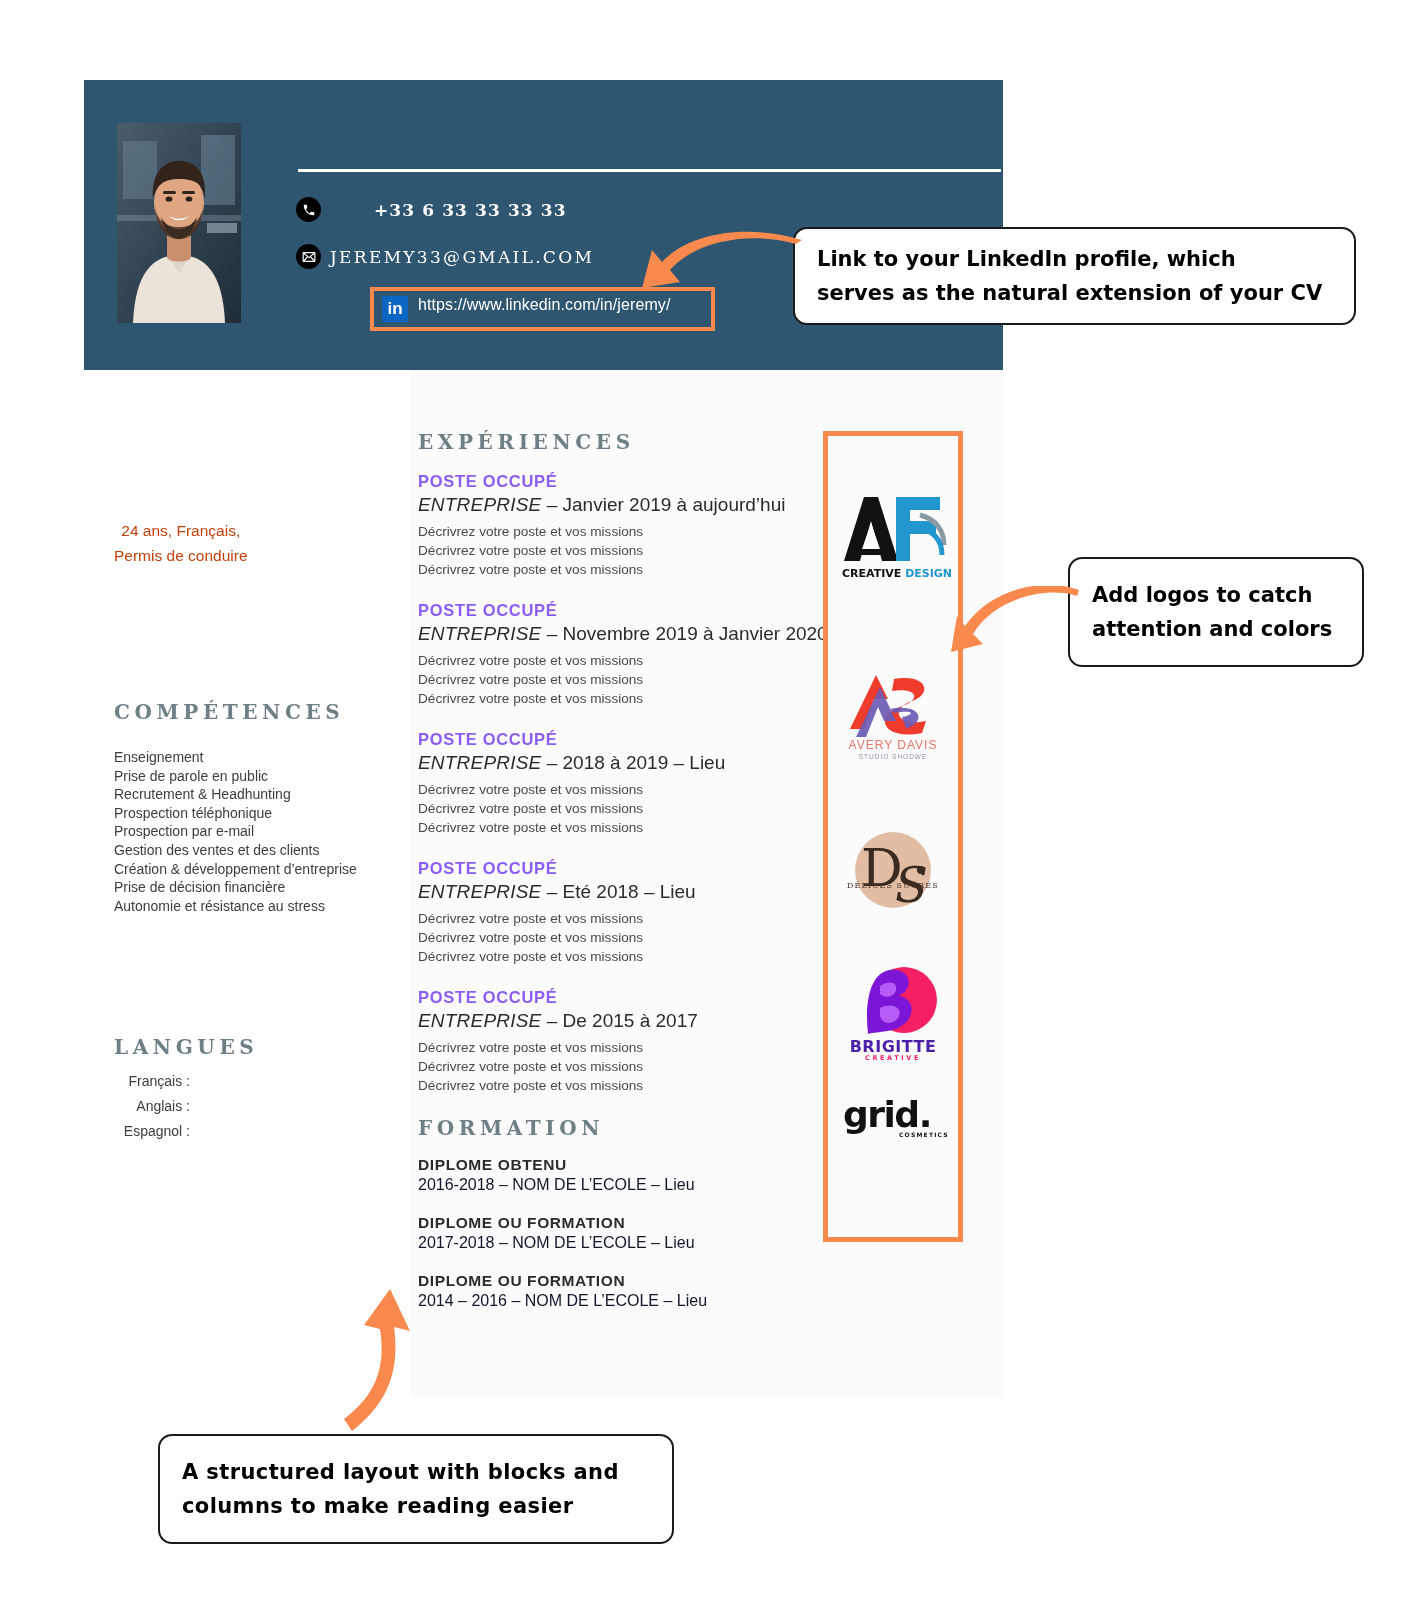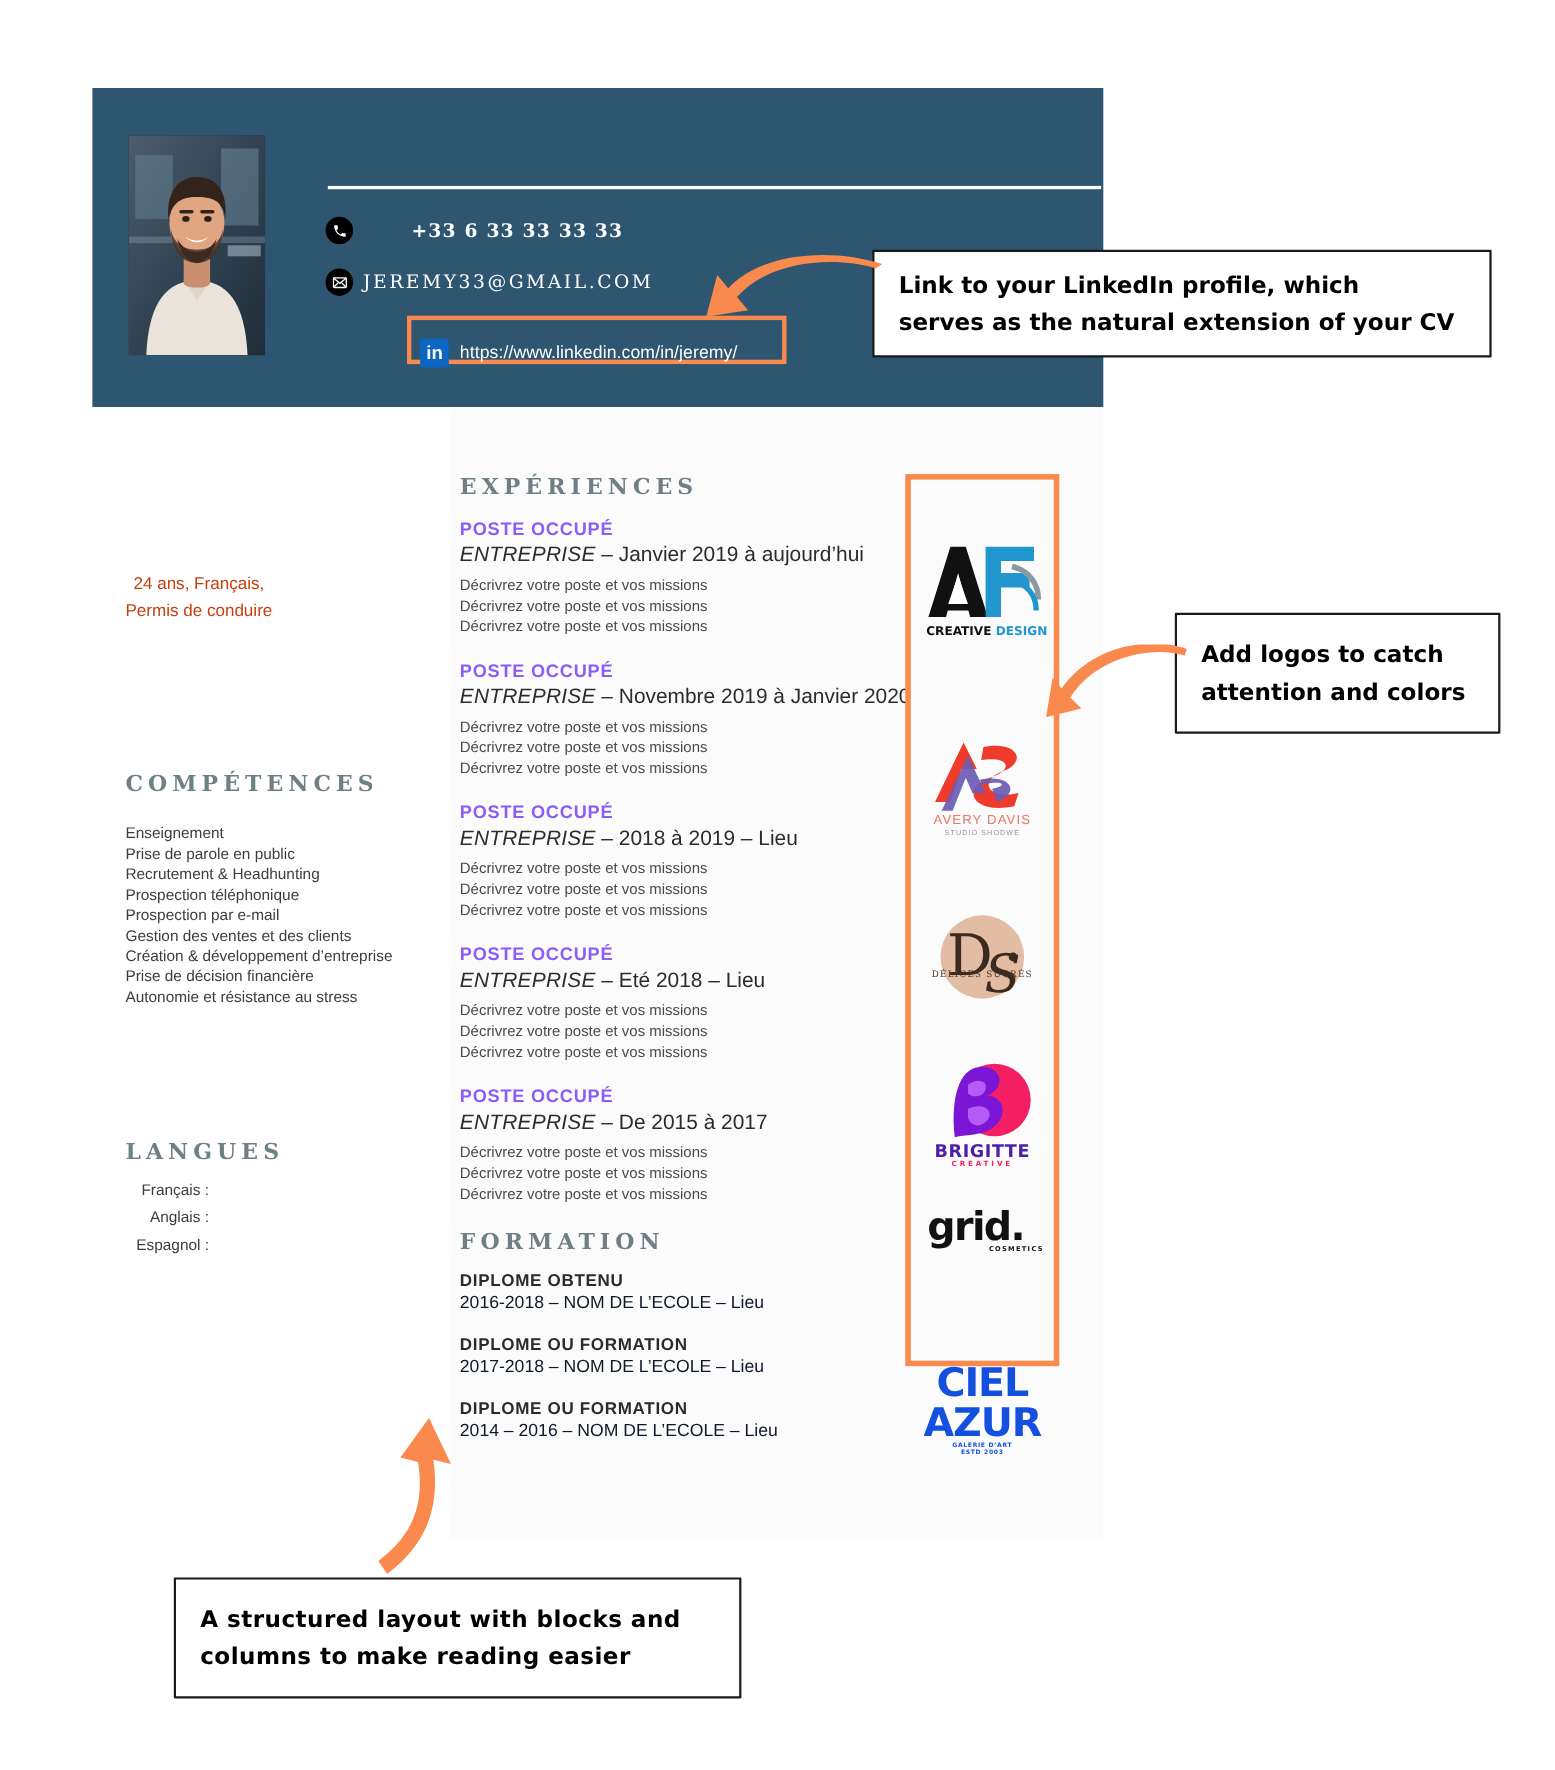--- a/index.html
+++ b/index.html
@@ -104,22 +104,21 @@
     position: absolute;
     left: 286px; top: 207px;
     width: 345px; height: 44px;
     border: 4px solid #f9894c;
     box-sizing: border-box;
   }
   #linkedin-inner {
     position: absolute;
     left: 8px; top: 5px;
     display: flex;
-    align-items: center;
-    margin-top: 12px;
+    align-items: flex-start;
   }
   #li-icon {
     width: 26px; height: 26px;
     background: #0a66c2;
     border-radius: 2px;
     color: #ffffff;
     font-family: "Liberation Sans", sans-serif;
     font-weight: 700;
     font-size: 17px;
     line-height: 26px;
@@ -255,21 +254,21 @@
     display: flex;
     align-items: center;
     justify-content: center;
   }
 
   
   .callout {
     position: absolute;
     background: #ffffff;
     border: 2px solid #1a1a1a;
-    border-radius: 1px;
+    border-radius: 14px;
     box-sizing: border-box;
     display: flex;
     flex-direction: column;
     justify-content: center;
     padding: 17px 22px;
   }
   .callout .line {
     font-family: "DejaVu Sans", sans-serif;
     font-weight: 700;
     font-size: 21px;
@@ -501,28 +500,20 @@
     </svg>
   </div>
 
   <div class="logo-slot" style="top:1002px;height:70px;">
     <svg width="112" height="60" viewBox="0 0 112 60">
       <text x="6" y="40" font-family="DejaVu Sans, sans-serif" font-size="36" font-weight="700" fill="#111111" letter-spacing="-1.5">grid.</text>
       <text x="62" y="50" font-family="DejaVu Sans, sans-serif" font-size="6" font-weight="700" fill="#111111" letter-spacing="1.2">COSMETICS</text>
     </svg>
   </div>
 
-  <div class="logo-slot" style="top:1140px;height:110px;">
-    <svg width="118" height="96" viewBox="0 0 118 96">
-      <text x="59" y="42" text-anchor="middle" font-family="DejaVu Sans, sans-serif" font-size="36" font-weight="700" fill="#1450e0" letter-spacing="-1">CIEL</text>
-      <text x="59" y="78" text-anchor="middle" font-family="DejaVu Sans, sans-serif" font-size="36" font-weight="700" fill="#1450e0" letter-spacing="-1">AZUR</text>
-      <text x="59" y="88" text-anchor="middle" font-family="DejaVu Sans, sans-serif" font-size="5.5" font-weight="700" fill="#1450e0" letter-spacing=".6">GALERIE D’ART</text>
-      <text x="59" y="95" text-anchor="middle" font-family="DejaVu Sans, sans-serif" font-size="5.5" font-weight="700" fill="#1450e0" letter-spacing=".6">ESTD 2003</text>
-    </svg>
-  </div>
 
 </div>
 
 <div class="callout" id="callout-linkedin">
   <div class="line">Link to your LinkedIn profile, which</div>
   <div class="line">serves as the natural extension of your CV</div>
 </div>
 
 <svg class="arrow-svg" id="arrow-linkedin" width="170" height="100" viewBox="0 0 170 100">
   <path d="M160 14 C120 2 62 8 34 40 L44 52 L6 58 L16 20 L26 32 C58 -2 122 -4 166 10 Z" fill="#f9894c"></path>

